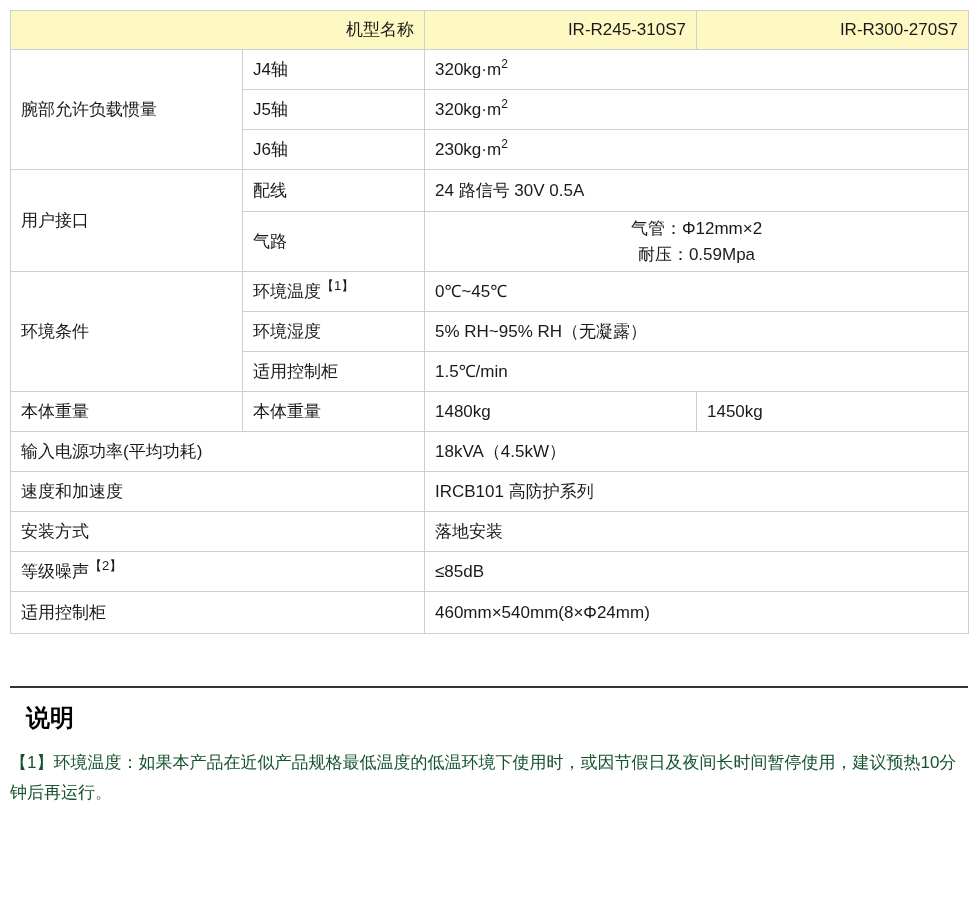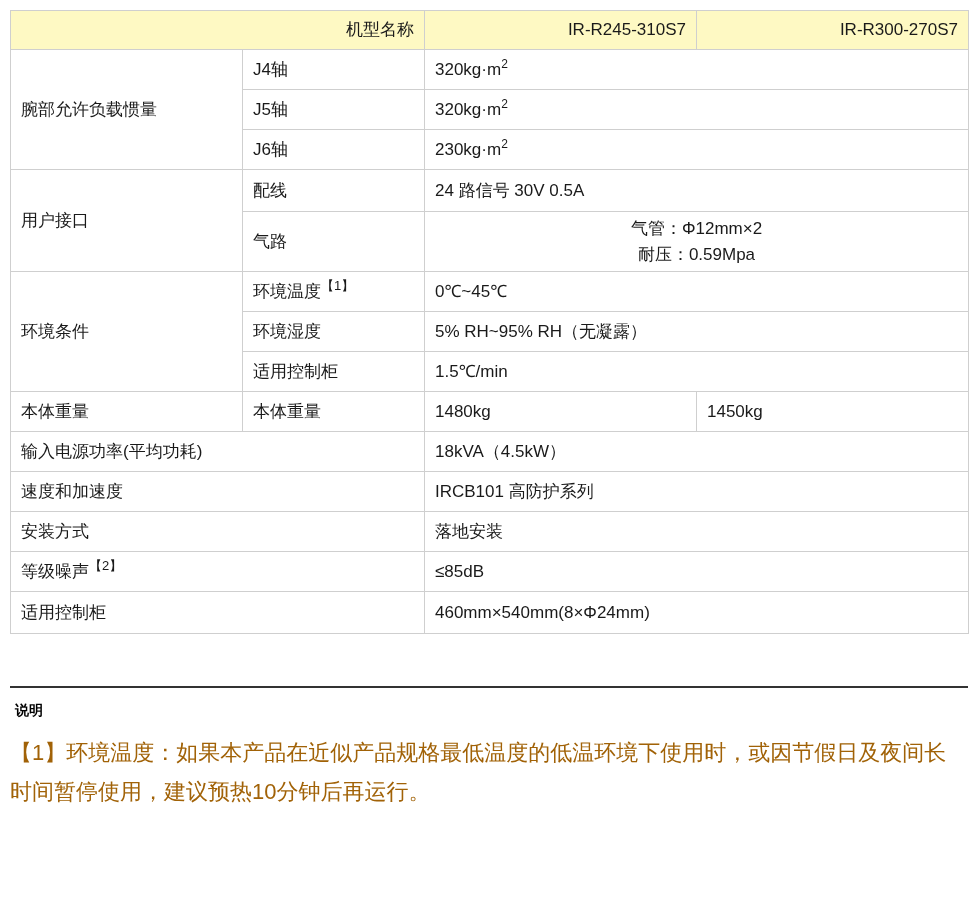--- a/index.html
+++ b/index.html
@@ -69,30 +69,30 @@
     margin: 52px 10px 0 10px;
     width: 958px;
   }
   .notes-divider {
     border: 0;
     border-top: 2px solid #333;
     margin: 0 0 14px 0;
     width: 958px;
   }
   .notes-title {
-    font-size: 14px;
+    font-size: 24px;
     font-weight: bold;
-    margin: 0 0 14px 5px;
+    margin: 0 0 14px 16px;
     color: #000;
   }
   .note-p {
-    font-size: 22px;
+    font-size: 17px;
     line-height: 1.75;
     margin: 0 0 14px 0;
-    color: #a16207;
+    color: #14532d;
   }
   .two-line {
     display: block;
     text-align: center;
   }
 </style>
 </head>
 <body>
 
 <div class="page">

